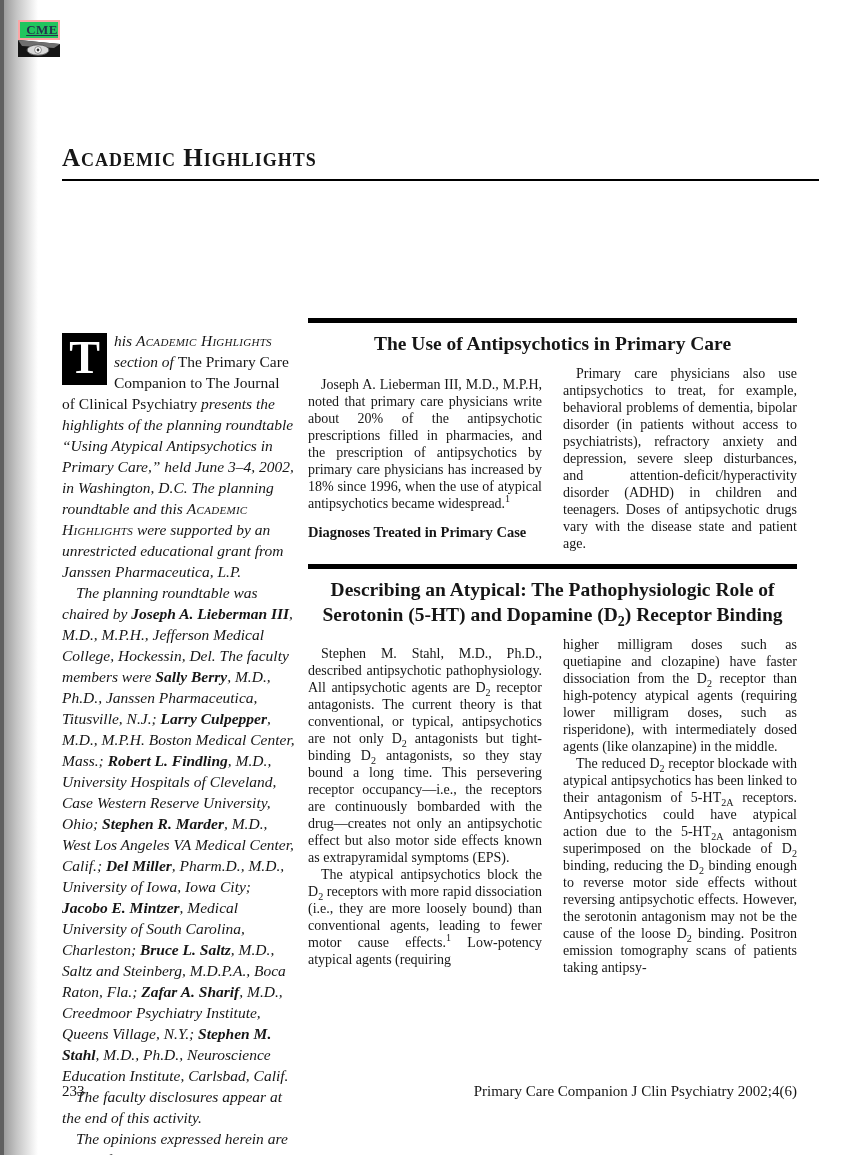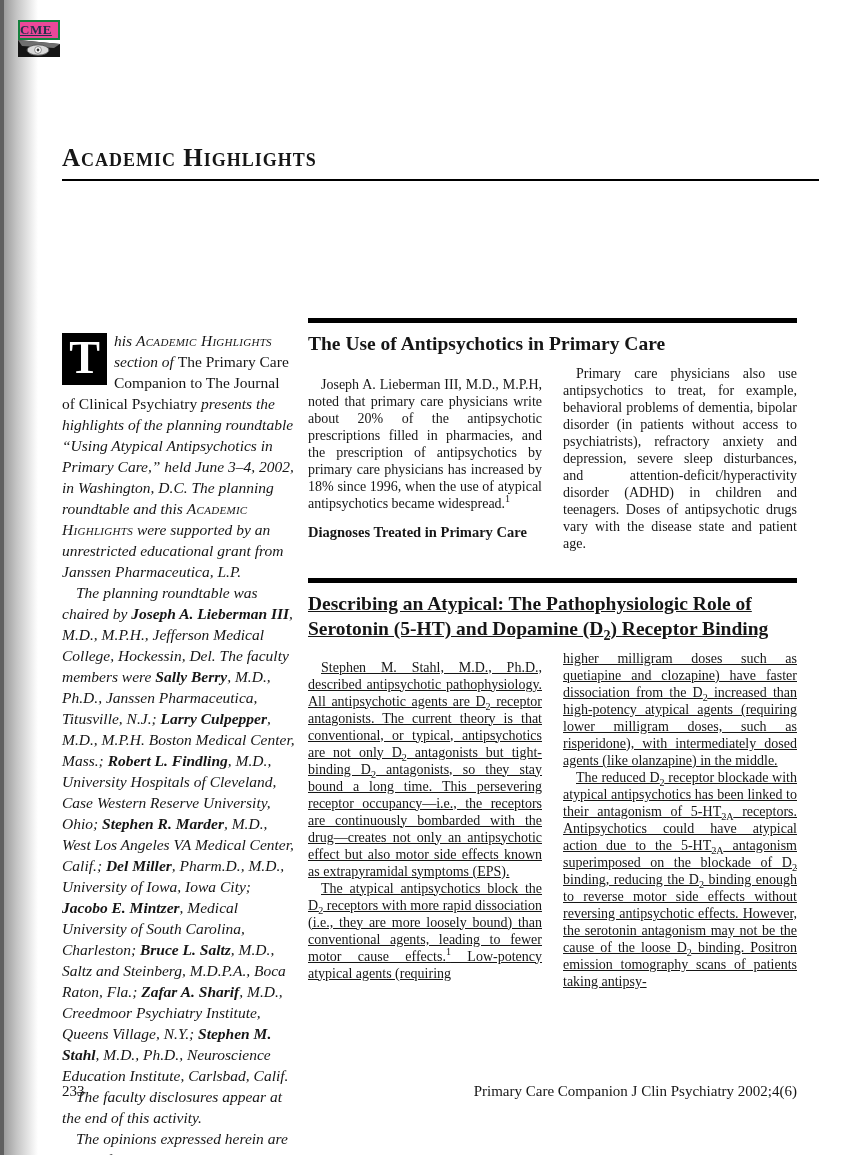--- a/index.html
+++ b/index.html
@@ -8,22 +8,22 @@
     font-family:"Liberation Serif","DejaVu Serif",serif;color:#161616;
     overflow:hidden;
   }
   
   .edge-gradient{position:absolute;left:0;top:0;bottom:0;width:38px;
     background:linear-gradient(to right,#7a7a7a 0%,#9b9b9b 10%,#c6c6c6 45%,#ffffff 100%);}
   .edge-dark{position:absolute;left:0;top:0;bottom:0;width:4px;background:#5f5f5f;}
 
   
   .cme-badge{position:absolute;left:18px;top:20px;width:42px;}
-  .cme-top{background:#ec4899;border:2px solid #15803d;color:#24324c;
-    font:bold 13px "Liberation Serif","DejaVu Serif",serif;text-align:left;
+  .cme-top{background:#22c55e;border:2px solid #fca5a5;color:#24324c;
+    font:bold 13px "Liberation Serif","DejaVu Serif",serif;text-align:right;
     text-decoration:underline;letter-spacing:.5px;line-height:16px;}
   .cme-bottom{display:block;width:42px;height:17px;}
 
   
   .masthead{position:absolute;left:62px;top:144px;width:757px;}
   .eyebrow{font-size:25px;font-weight:bold;font-variant:small-caps;
     letter-spacing:1px;border-bottom:2px solid #000;padding-bottom:7px;margin:0;}
   .page-title{font-size:33px;font-weight:bold;margin:20px 0 0 0;letter-spacing:.2px;}
 
   
@@ -31,22 +31,22 @@
     font-style:italic;font-size:15.5px;line-height:21px;text-align:left;}
   .sidebar p{margin:0;}
   .sidebar p.ind{text-indent:14px;}
   .dropcap{float:left;width:45px;height:52px;background:#000;color:#fff;
     font-style:normal;font-weight:bold;font-size:46px;line-height:50px;
     text-align:center;margin:3px 7px 2px 0;}
 
   
   .main{position:absolute;left:308px;top:318px;width:489px;}
   .bar{height:5px;background:#000;}
-  .section .sec-title{font-size:19.5px;font-weight:bold;margin:8px 0 9px 0;line-height:25px;}
-  .section + .section{margin-top:26px;text-decoration:underline;}
+  .section .sec-title{font-size:19.5px;font-weight:bold;margin:8px 0 9px 0;line-height:25px;text-align:center;}
+  .section + .section{margin-top:12px;}
   .cols{display:flex;gap:21px;font-size:14px;line-height:17px;text-align:justify;align-items:center;}
   .col{flex:1;min-width:0;}
   .col p{margin:0;}
   .col p.ind{text-indent:13px;}
   .subhead{font-size:14.5px;font-weight:bold;margin:12px 0 1px 0;text-align:left;}
 
   sub{font-size:.72em;line-height:0;}
   sup{font-size:.72em;line-height:0;}
 
   
@@ -89,41 +89,41 @@
 <main class="main">
 
   <section class="section">
     <div class="bar"></div>
     <h3 class="sec-title">
       <span style="display:block"><span>The Use of Antipsychotics in Primary Care</span></span>
     </h3>
     <div class="cols">
       <div class="col">
         <p class="ind"><span>Joseph A. Lieberman III, M.D., M.P.H, noted that primary care physicians write about 20% of the antipsychotic prescriptions filled in pharmacies, and the prescription of antipsychotics by primary care physicians has increased by 18% since 1996, when the use of atypical antipsychotics became widespread.</span><sup>1</sup></p>
-        <h4 class="subhead">Diagnoses Treated in Primary Care</h4>
+        <h4 class="subhead">Diagnoses Treated in Primary Case</h4>
       </div>
       <div class="col">
         <p class="ind"><span>Primary care physicians also use antipsychotics to treat, for example, behavioral problems of dementia, bipolar disorder (in patients without access to psychiatrists), refractory anxiety and depression, severe sleep disturbances, and attention-deficit/hyperactivity disorder (ADHD) in children and teenagers. Doses of antipsychotic drugs vary with the disease state and patient age.</span></p>
       </div>
     </div>
   </section>
 
   <section class="section">
     <div class="bar"></div>
     <h3 class="sec-title">
       <span style="display:block"><span>Describing an Atypical: The Pathophysiologic Role of</span></span>
       <span style="display:block"><span>Serotonin (5-HT) and Dopamine (D</span><sub>2</sub><span>) Receptor Binding</span></span>
     </h3>
     <div class="cols">
       <div class="col">
         <p class="ind"><span>Stephen M. Stahl, M.D., Ph.D., described antipsychotic pathophysiology. All antipsychotic agents are D</span><sub>2</sub><span> receptor antagonists. The current theory is that conventional, or typical, antipsychotics are not only D</span><sub>2</sub><span> antagonists but tight-binding D</span><sub>2</sub><span> antagonists, so they stay bound a long time. This persevering receptor occupancy—i.e., the receptors are continuously bombarded with the drug—creates not only an antipsychotic effect but also motor side effects known as extrapyramidal symptoms (EPS).</span></p>
         <p class="ind"><span>The atypical antipsychotics block the D</span><sub>2</sub><span> receptors with more rapid dissociation (i.e., they are more loosely bound) than conventional agents, leading to fewer motor cause effects.</span><sup>1</sup><span> Low-potency atypical agents (requiring</span></p>
       </div>
       <div class="col">
-        <p><span>higher milligram doses such as quetiapine and clozapine) have faster dissociation from the D</span><sub>2</sub><span> increased than high-potency atypical agents (requiring lower milligram doses, such as risperidone), with intermediately dosed agents (like olanzapine) in the middle.</span></p>
+        <p><span>higher milligram doses such as quetiapine and clozapine) have faster dissociation from the D</span><sub>2</sub><span> receptor than high-potency atypical agents (requiring lower milligram doses, such as risperidone), with intermediately dosed agents (like olanzapine) in the middle.</span></p>
         <p class="ind"><span>The reduced D</span><sub>2</sub><span> receptor blockade with atypical antipsychotics has been linked to their antagonism of 5-HT</span><sub>2A</sub><span> receptors. Antipsychotics could have atypical action due to the 5-HT</span><sub>2A</sub><span> antagonism superimposed on the blockade of D</span><sub>2</sub><span> binding, reducing the D</span><sub>2</sub><span> binding enough to reverse motor side effects without reversing antipsychotic effects. However, the serotonin antagonism may not be the cause of the loose D</span><sub>2</sub><span> binding. Positron emission tomography scans of patients taking antipsy-</span></p>
       </div>
     </div>
   </section>
 
 </main>
 
 <div class="footer">
   <span>233</span>
   <span>Primary Care Companion J Clin Psychiatry 2002;4(6)</span>

